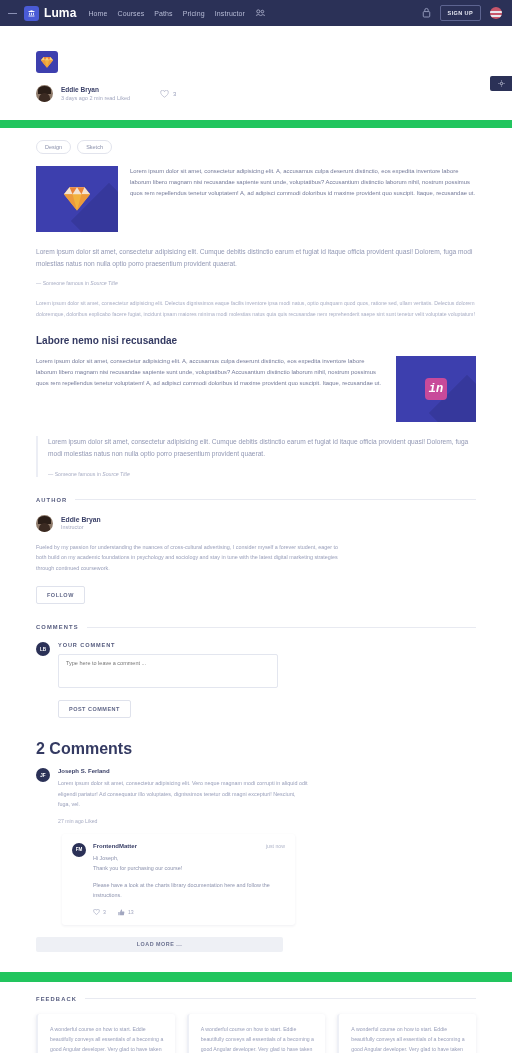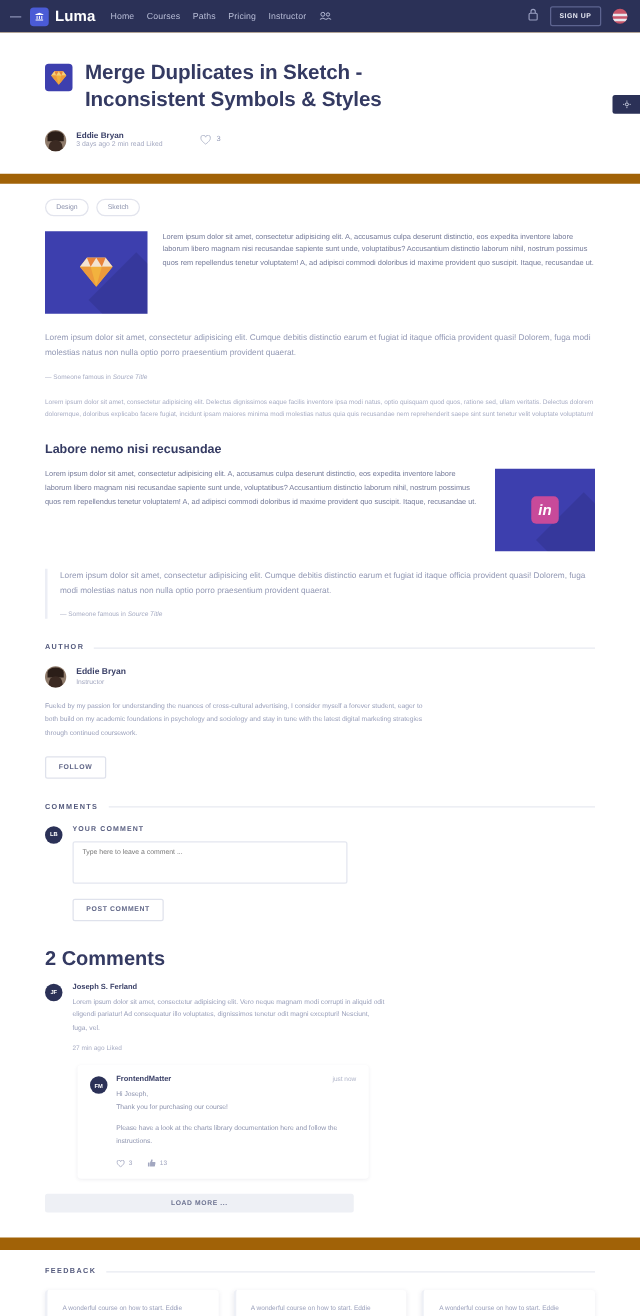--- a/index.html
+++ b/index.html
@@ -4,21 +4,21 @@
 <style>
   * { box-sizing: border-box; margin: 0; padding: 0; }
   html, body {
     width: 512px;
     height: 1053px;
     background: #f4f5f7;
     font-family: "Liberation Sans", sans-serif;
     color: #4a5073;
     overflow: hidden;
   }
-  .page { width: 512px; height: 1053px; position: relative; background: #a16207; border-radius: 26px; }
+  .page { width: 512px; height: 1053px; position: relative; background: #22c55e; border-radius: 26px; }
 
   
   .navbar {
     height: 26px;
     background: #2b3157;
     display: flex;
     align-items: center;
     padding: 0 10px 0 8px;
     position: relative;
   }
@@ -174,21 +174,21 @@
   }
   .in-box::after {
     content:""; position:absolute; width:54px; height:54px; background:rgba(0,0,0,.10);
     transform: rotate(45deg); left: 44px; top: 30px;
   }
   .in-logo {
     width: 22px; height: 22px; border-radius: 4px;
     background: #c84a9a;
     display:flex; align-items:center; justify-content:center;
     color:#fff; font-size: 12px; font-style: italic; font-weight:700;
-    font-family:Liberation Sans, sans-serif;
+    font-family:Liberation Mono, monospace;
     position:relative; z-index:2;
   }
   .quote-block {
     border-left: 2px solid #eceef5;
     padding-left: 10px;
     margin-top: 14px;
   }
   .quote-block .lead { margin-top: 0; }
 
   
@@ -336,21 +336,20 @@
       <div class="hero-icon">
         <svg width="14" height="13" viewBox="0 0 16 15">
           <path d="M4 1.2 H12 L15 5 L8 13.6 L1 5 Z" fill="#f2b23e"></path>
           <path d="M4 1.2 L1 5 H15 L12 1.2 Z" fill="#f5d07a"></path>
           <path d="M4 1.2 L5.6 5 L8 1.2 Z" fill="#e8833a"></path>
           <path d="M12 1.2 L10.4 5 L8 1.2 Z" fill="#e8833a"></path>
           <path d="M1 5 L5.6 5 L8 13.6 Z" fill="#ec9a3c"></path>
           <path d="M15 5 L10.4 5 L8 13.6 Z" fill="#ec9a3c"></path>
         </svg>
       </div>
-      <div class="hero-title">Merge Duplicates in Sketch - Inconsistent Symbols &amp; Styles</div>
     </div>
     <div class="hero-meta">
       <div class="avatar photo"></div>
       <div class="meta-text">
         <div class="meta-name">Eddie Bryan</div>
         <div class="meta-sub">3 days ago   2 min read   Liked</div>
       </div>
       <div class="like-group">
         <svg width="9" height="8" viewBox="0 0 12 11">
             <path d="M6 10 C2 7.2 0.8 5 0.8 3.4 A2.6 2.6 0 0 1 6 2.4 A2.6 2.6 0 0 1 11.2 3.4 C11.2 5 10 7.2 6 10 Z" fill="none" stroke="#b0b5c9" stroke-width="1"></path>

